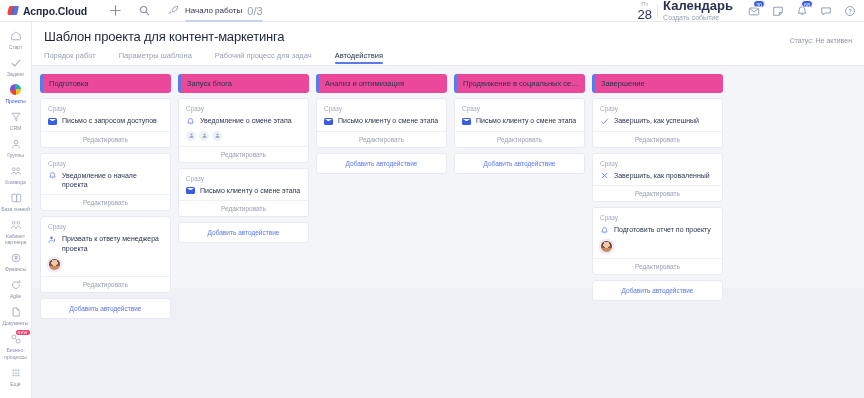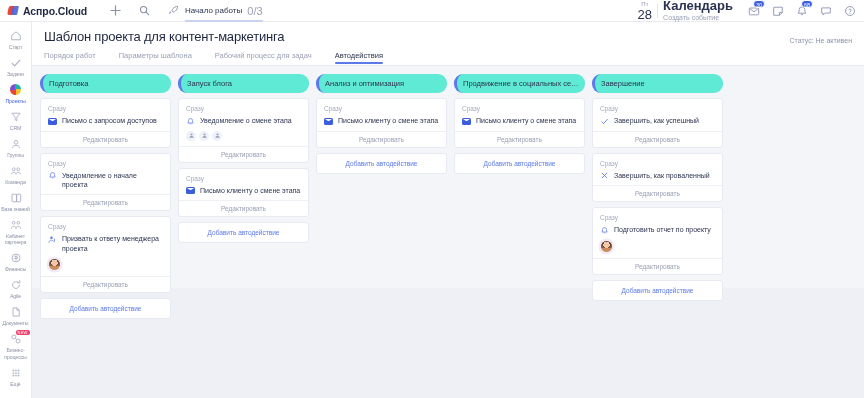--- a/index.html
+++ b/index.html
@@ -81,21 +81,21 @@
   .tabs { display: flex; gap: 23px; margin-top: 7px; }
   .tab { font-size: 7.5px; color: #9aa0b5; padding-bottom: 4px; position: relative; white-space: nowrap; }
   .tab.active { color: #2b3350; }
   .tab.active::after { content: ""; position: absolute; left: 0; right: 0; bottom: 0; height: 2px; background: #5b79e8; border-radius: 1px; }
   .status { position: absolute; right: 12px; top: 15px; font-size: 7px; color: #8c93a8; }
 
   
   .board { display: flex; gap: 7px; padding: 8px 8px 0 8px; height: 332px; align-items: flex-start; }
   .col { width: 131px; flex: 0 0 131px; display: flex; flex-direction: column; gap: 5px; }
   .col-head {
-    background: #5eead4; border-left: 3px solid #5b79e8; border-radius: 9px;
+    background: #ec4899; border-left: 3px solid #5b79e8; border-radius: 3px;
     padding: 5px 6px; font-size: 7.5px; color: #2b3350; white-space: nowrap;
     overflow: hidden; text-overflow: ellipsis;
   }
   .card { background: #ffffff; border: 1px solid #e7eaf2; border-radius: 3px; }
   .card-body { padding: 6px 7px 5px 7px; }
   .card-when { font-size: 6.5px; color: #a3a9bd; margin-bottom: 4px; }
   .card-row { display: flex; align-items: flex-start; gap: 5px; }
   .card-ico { width: 9px; height: 9px; flex: 0 0 9px; display: flex; align-items: center; justify-content: center; margin-top: .5px; }
   .card-text { font-size: 7px; color: #2b3350; line-height: 1.35; }
   .card-foot {

